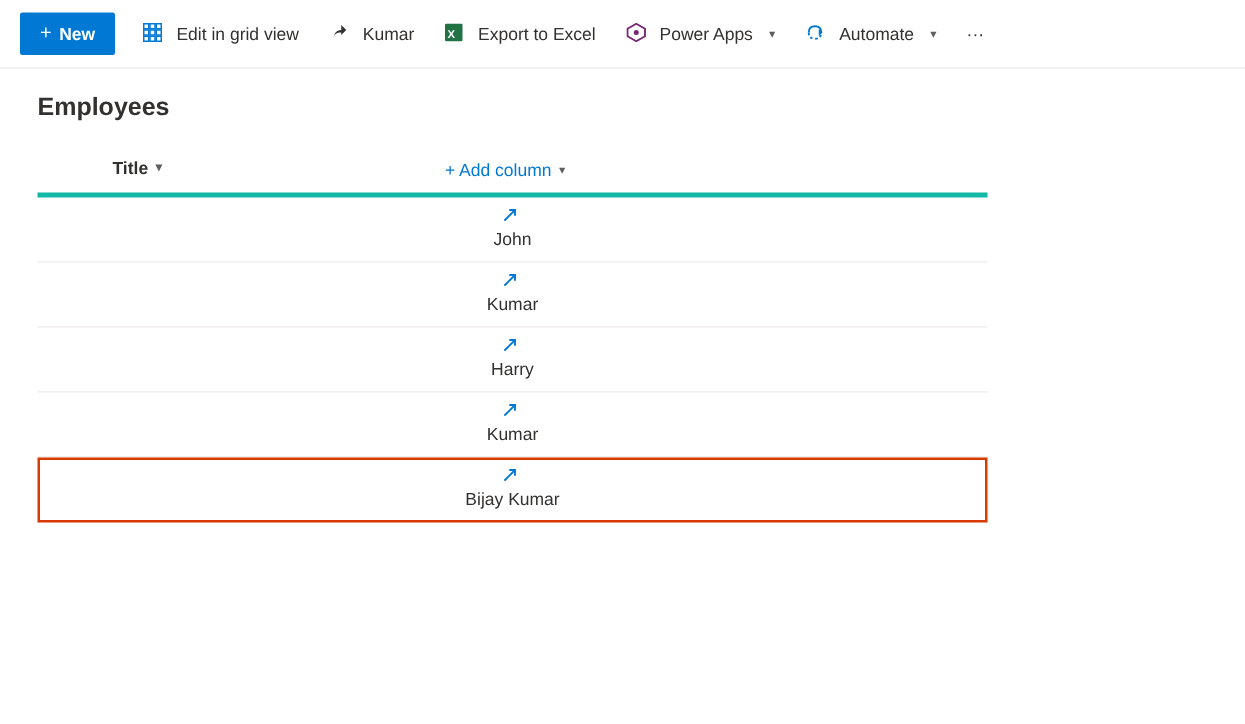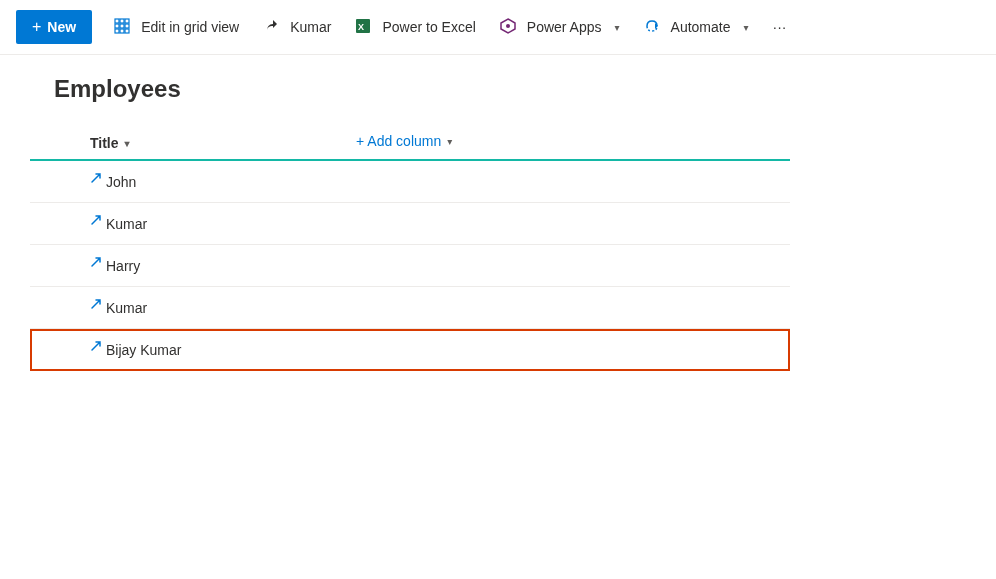--- a/index.html
+++ b/index.html
@@ -48,37 +48,36 @@
       padding: 6px 10px;
       border-radius: 2px;
     }
 
     
     .page-content {
       padding: 20px 30px;
     }
 
     .page-title {
-      font-size: 24px;
+      font-size: 20px;
       font-weight: 600;
       color: #323130;
       margin-bottom: 20px;
-      margin-left: 24px;
     }
 
     
     .list-container {
       width: 760px;
     }
 
     .list-header {
       display: flex;
-      align-items: flex-end;
+      align-items: flex-start;
       padding: 8px 60px 8px 60px;
-      border-bottom: 2px solid #14b8a6;
+      border-bottom: 4px solid #14b8a6;
     }
 
     .col-title-header {
       display: flex;
       align-items: center;
       gap: 4px;
       font-size: 14px;
       font-weight: 600;
       color: #323130;
       cursor: pointer;
@@ -97,20 +96,21 @@
       padding: 2px 6px;
     }
 
     .list-row {
       display: flex;
       align-items: center;
       padding: 10px 60px;
       border-bottom: 1px solid #edebe9;
       cursor: pointer;
       min-height: 42px;
+      flex-direction: column;
     }
 
     .list-row.selected {
       outline: 2px solid #d83b01;
       outline-offset: -2px;
       text-align: center;
     }
 
     .row-link-icon {
       color: #0078d4;
@@ -166,21 +166,21 @@
     <span>Kumar</span>
   </button>
 
   <button class="toolbar-btn">
     <span>
       <svg width="16" height="16" viewBox="0 0 16 16">
         <rect x="1" y="1" width="14" height="14" rx="1" fill="#217346"></rect>
         <text x="3" y="12" font-size="9" fill="white" font-weight="bold">X</text>
       </svg>
     </span>
-    <span>Power to Excel</span>
+    <span>Export to Excel</span>
   </button>
 
   <button class="toolbar-btn">
     <span>
       <svg width="16" height="16" viewBox="0 0 16 16">
         <polygon points="8,1 15,5 15,11 8,15 1,11 1,5" fill="none" stroke="#742774" stroke-width="1.5"></polygon>
         <circle cx="8" cy="8" r="2" fill="#742774"></circle>
       </svg>
     </span>
     <span>Power Apps</span>

